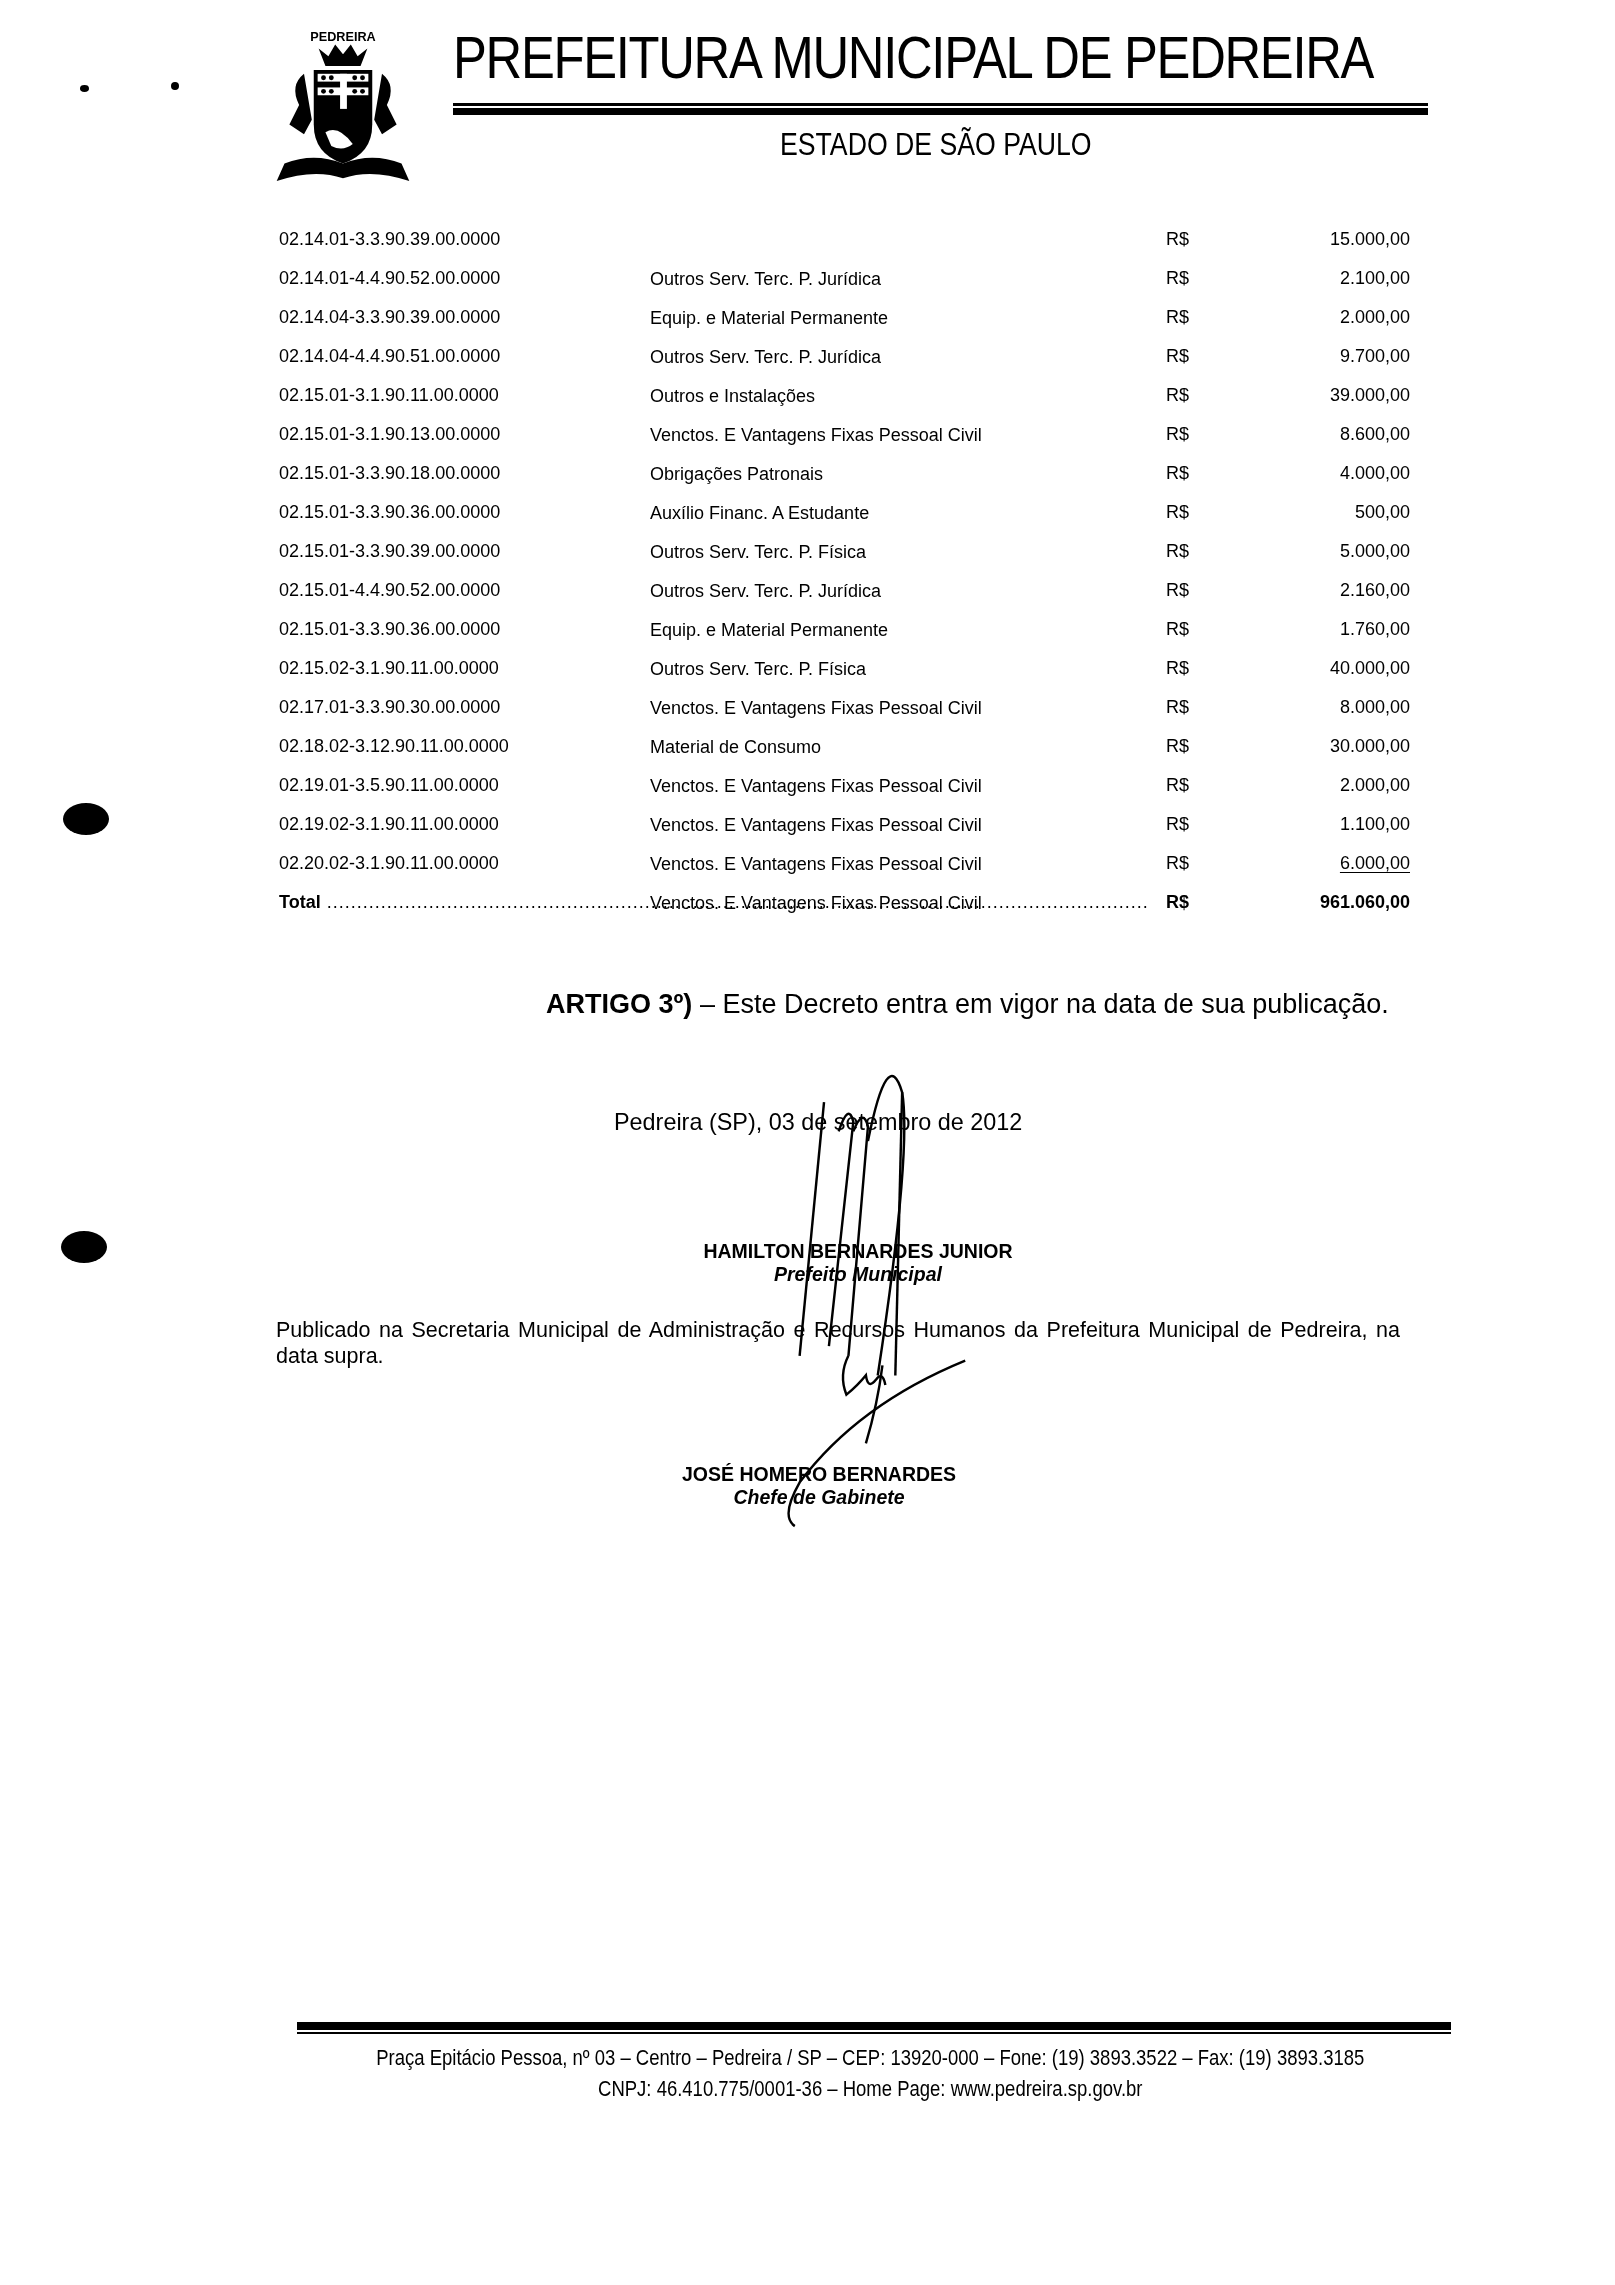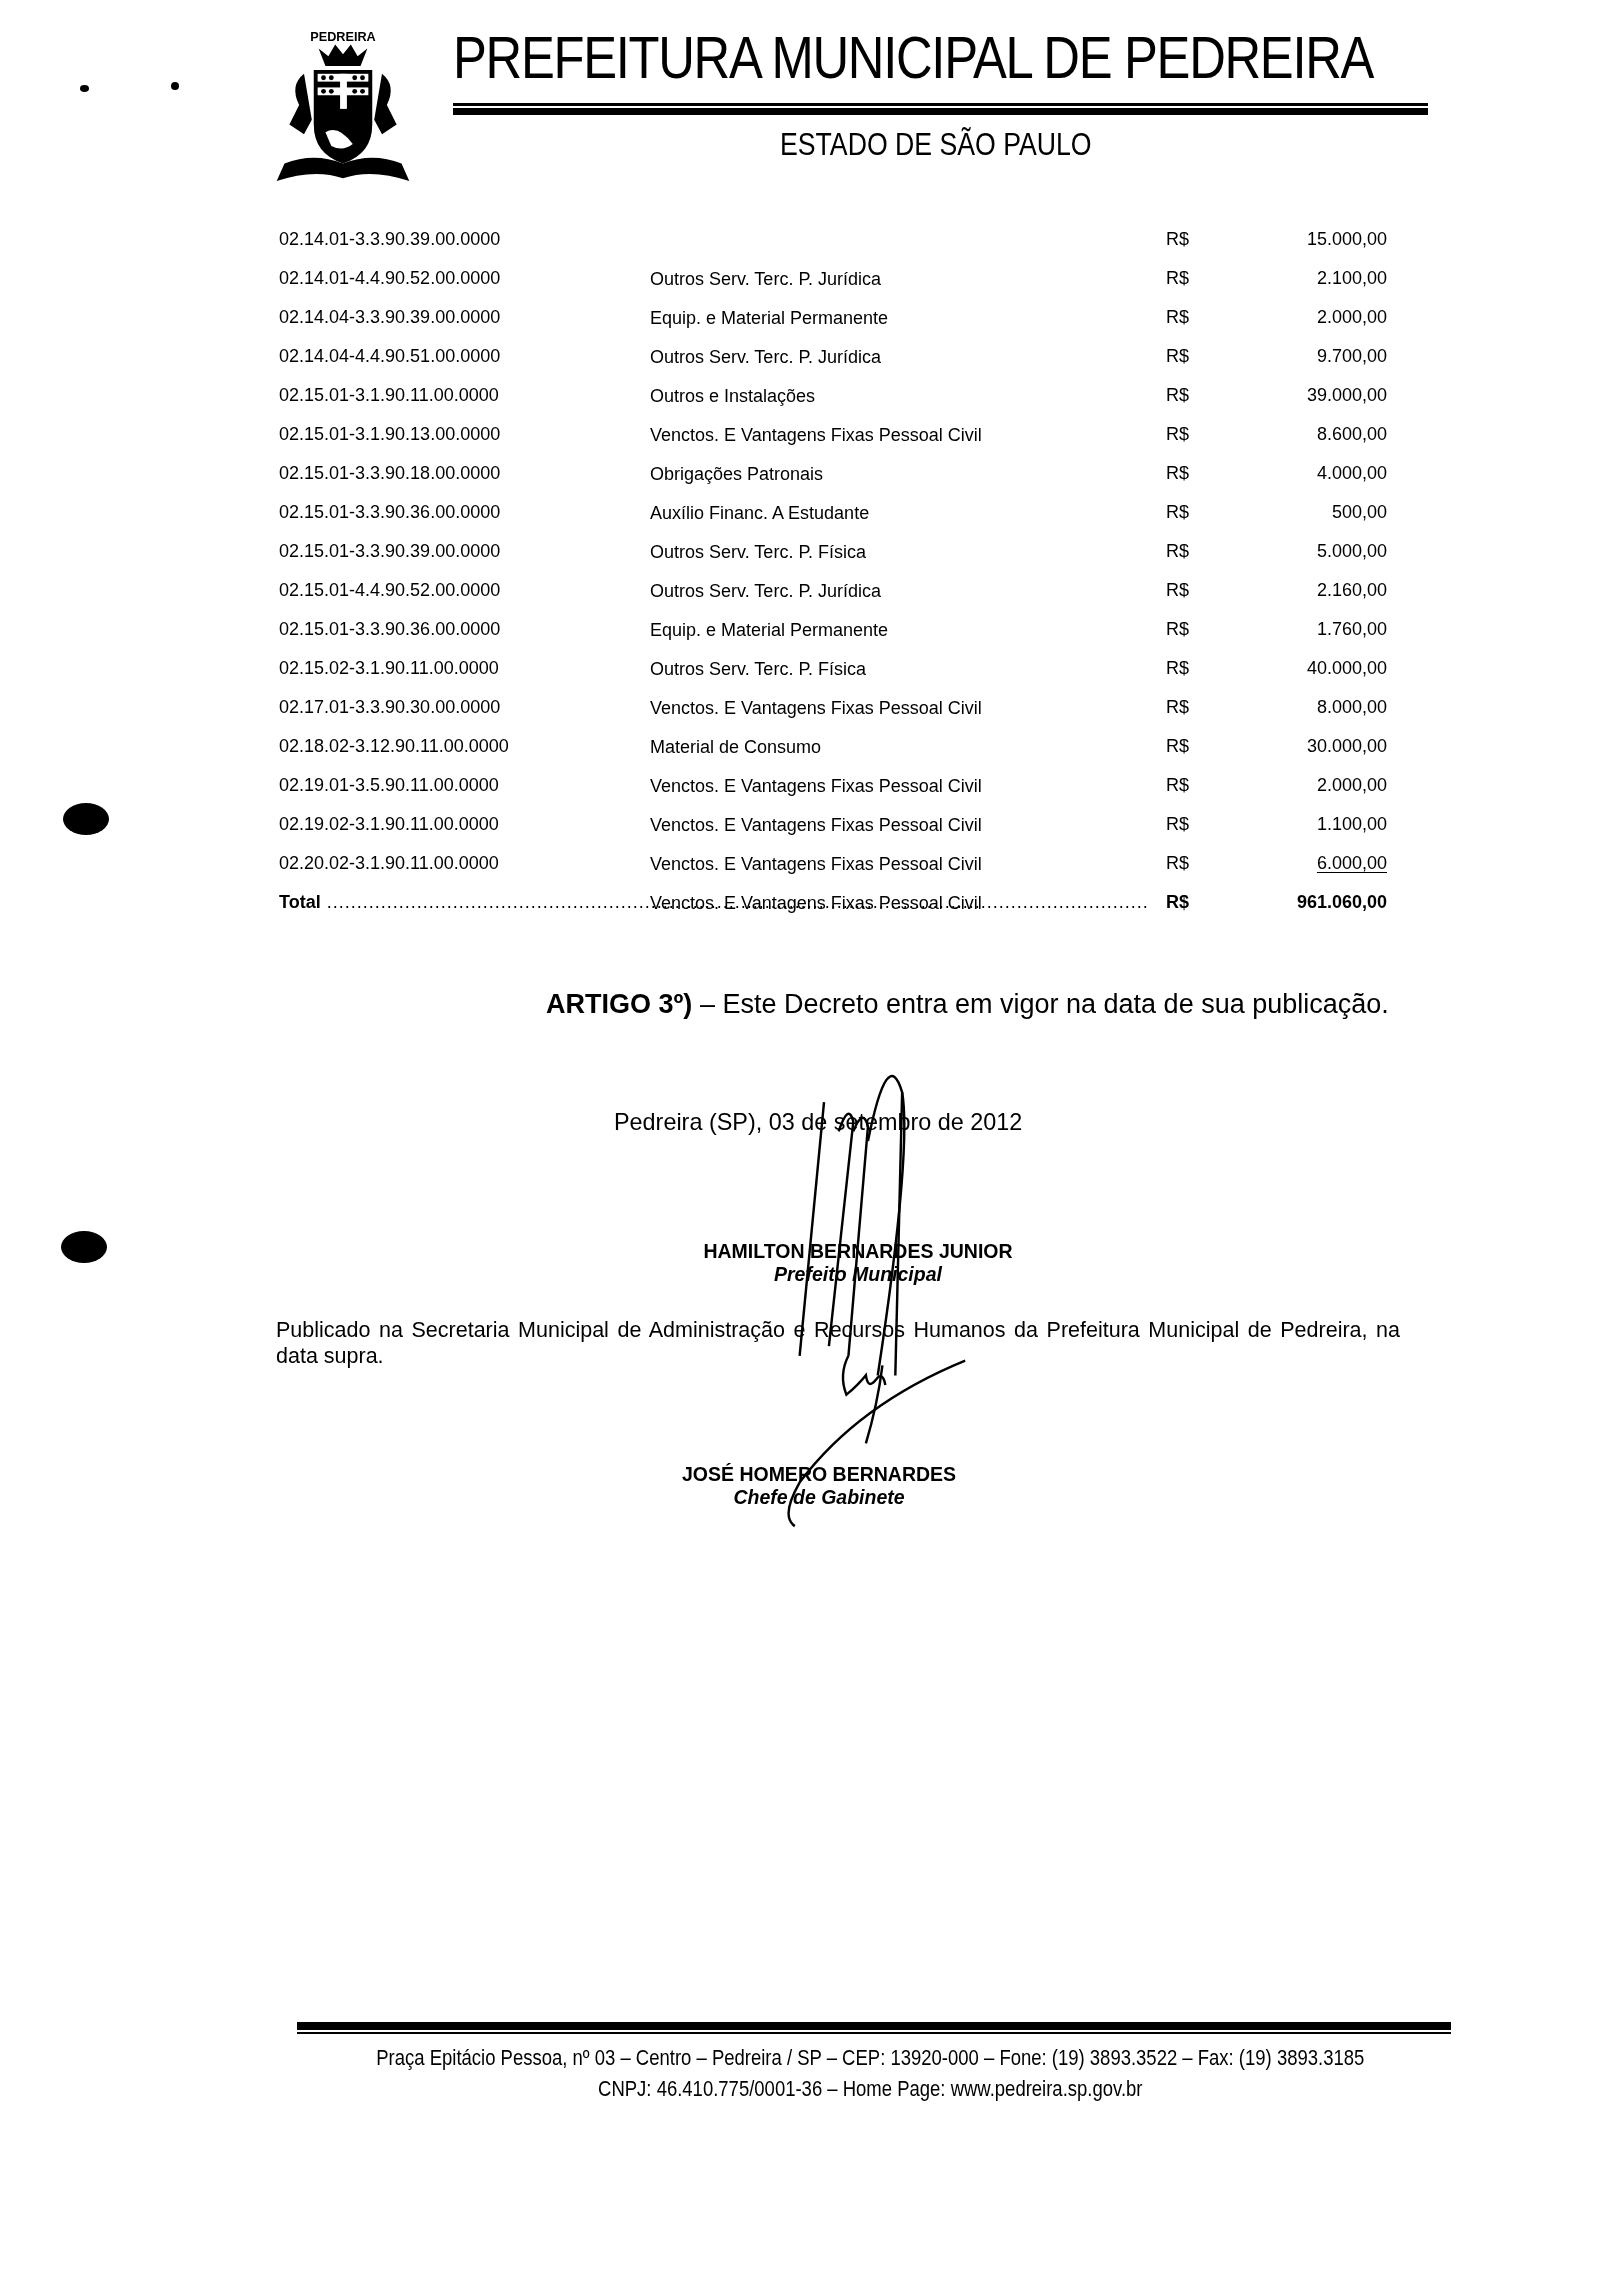--- a/index.html
+++ b/index.html
@@ -18,21 +18,21 @@
   .header-rule-thick { position: absolute; left: 453px; top: 108px; width: 975px; height: 6.8px; background: #000; }
   .org-subtitle { position: absolute; left: 780px; top: 129px; font-size: 31px; transform: scaleX(0.86);
                   transform-origin: left top; white-space: nowrap; line-height: 1; }
 
   
   .budget-table { position: absolute; left: 279px; top: 220px; width: 1131px; }
   .row { position: relative; height: 39px; font-size: 18px; line-height: 39px; white-space: nowrap; }
   .c-code { position: absolute; left: 0; }
   .c-desc { position: absolute; left: 371px; margin-top: 40px; }
   .c-cur  { position: absolute; left: 887px; }
-  .c-val  { position: absolute; right: 23px; text-align: right; }
+  .c-val  { position: absolute; right: 0; text-align: right; }
   .c-val.underline { text-decoration: underline; text-underline-offset: 2.9px; }
   .row.total { font-weight: bold; }
   .total-label { position: absolute; left: 0; width: 868px; overflow: hidden; }
   .total-label::after { content: " ..............................................................................................................................................................................................................................................................."; font-weight: normal; letter-spacing: 1px; }
 
   
   .article { position: absolute; left: 546px; top: 989px; font-size: 27px; white-space: nowrap; text-align: center; }
   .article b { font-weight: bold; }
 
   .date-line { position: absolute; left: 614px; top: 1109px; font-size: 23.4px; white-space: nowrap; }

